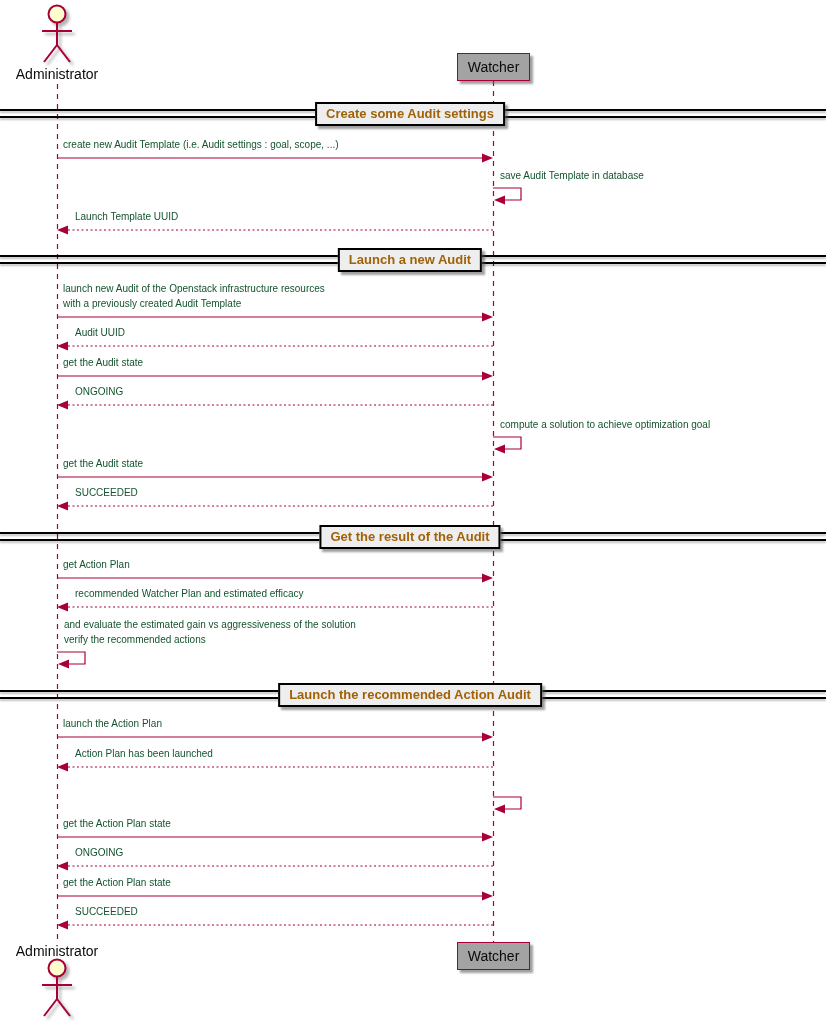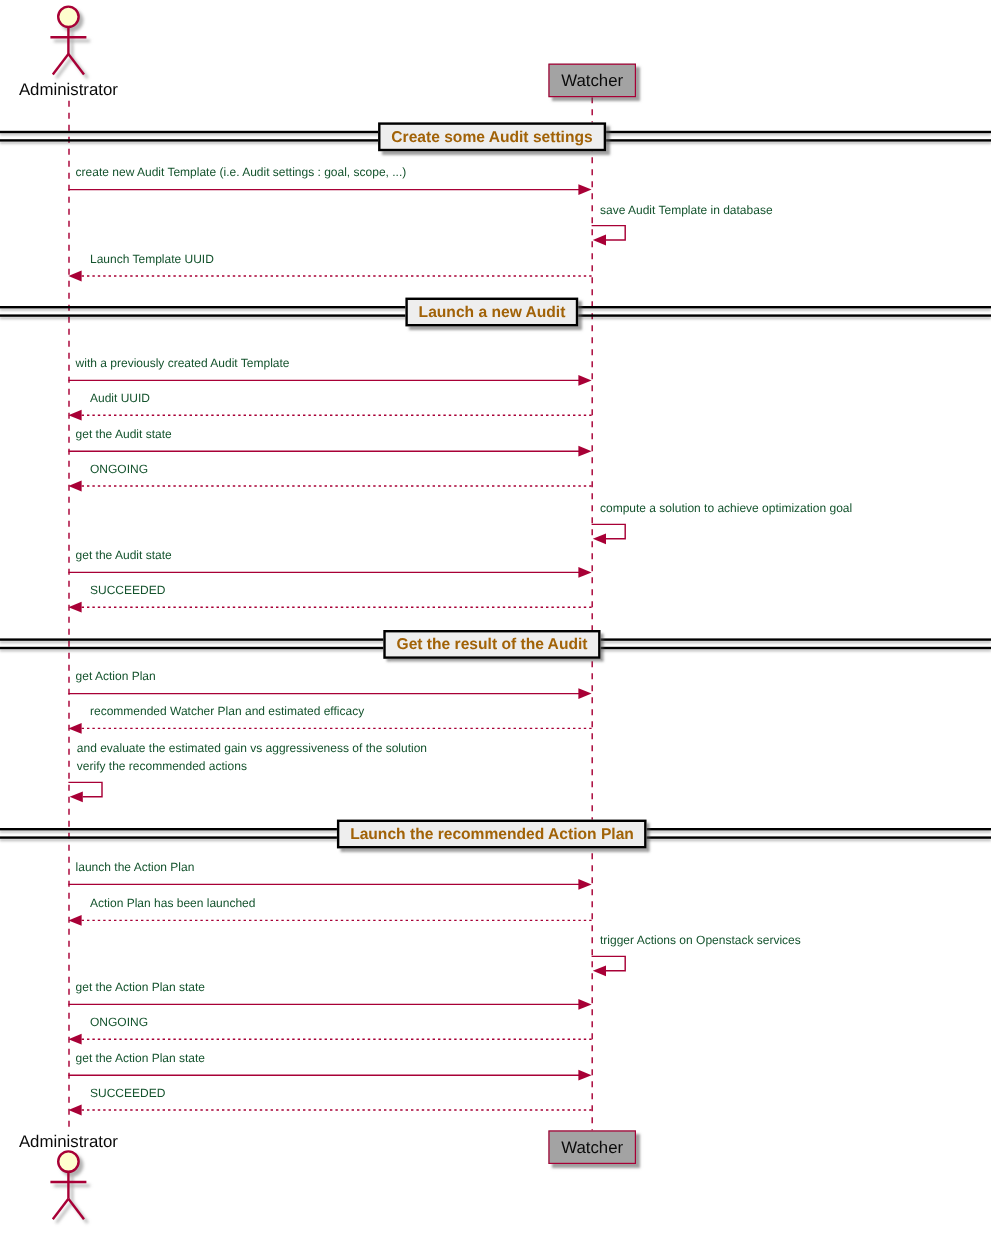--- a/index.html
+++ b/index.html
@@ -141,20 +141,21 @@
     <div class="msg-label" style="left: 500px; bottom: 847px;">
       <div>save Audit Template in database</div>
     </div>
     <div class="msg-label" style="left: 75px; bottom: 806px;">
       <div>Launch Template UUID</div>
     </div>
     <div class="divider-line" style="top: 255px;"></div>
     <div class="divider-line" style="top: 262px;"></div>
     <div class="divider-box" style="left: 410px; top: 248px;">Launch a new Audit</div>
     <div class="msg-label" style="left: 63px; bottom: 719px;">
+      <div>launch new Audit of the Openstack infrastructure resources</div>
       <div>with a previously created Audit Template</div>
     </div>
     <div class="msg-label" style="left: 75px; bottom: 690px;">
       <div>Audit UUID</div>
     </div>
     <div class="msg-label" style="left: 63px; bottom: 660px;">
       <div>get the Audit state</div>
     </div>
     <div class="msg-label" style="left: 75px; bottom: 631px;">
       <div>ONGOING</div>
@@ -176,29 +177,26 @@
     </div>
     <div class="msg-label" style="left: 75px; bottom: 429px;">
       <div>recommended Watcher Plan and estimated efficacy</div>
     </div>
     <div class="msg-label" style="left: 64px; bottom: 383px;">
       <div>and evaluate the estimated gain vs aggressiveness of the solution</div>
       <div>verify the recommended actions</div>
     </div>
     <div class="divider-line" style="top: 690px;"></div>
     <div class="divider-line" style="top: 697px;"></div>
-    <div class="divider-box" style="left: 410px; top: 683px;">Launch the recommended Action Plan</div>
+    <div class="divider-box" style="left: 410px; top: 683px;">Launch the recommended Action Audit</div>
     <div class="msg-label" style="left: 63px; bottom: 299px;">
       <div>launch the Action Plan</div>
     </div>
     <div class="msg-label" style="left: 75px; bottom: 269px;">
       <div>Action Plan has been launched</div>
-    </div>
-    <div class="msg-label" style="left: 500px; bottom: 238px;">
-      <div>trigger Actions on Openstack services</div>
     </div>
     <div class="msg-label" style="left: 63px; bottom: 199px;">
       <div>get the Action Plan state</div>
     </div>
     <div class="msg-label" style="left: 75px; bottom: 170px;">
       <div>ONGOING</div>
     </div>
     <div class="msg-label" style="left: 63px; bottom: 140px;">
       <div>get the Action Plan state</div>
     </div>

